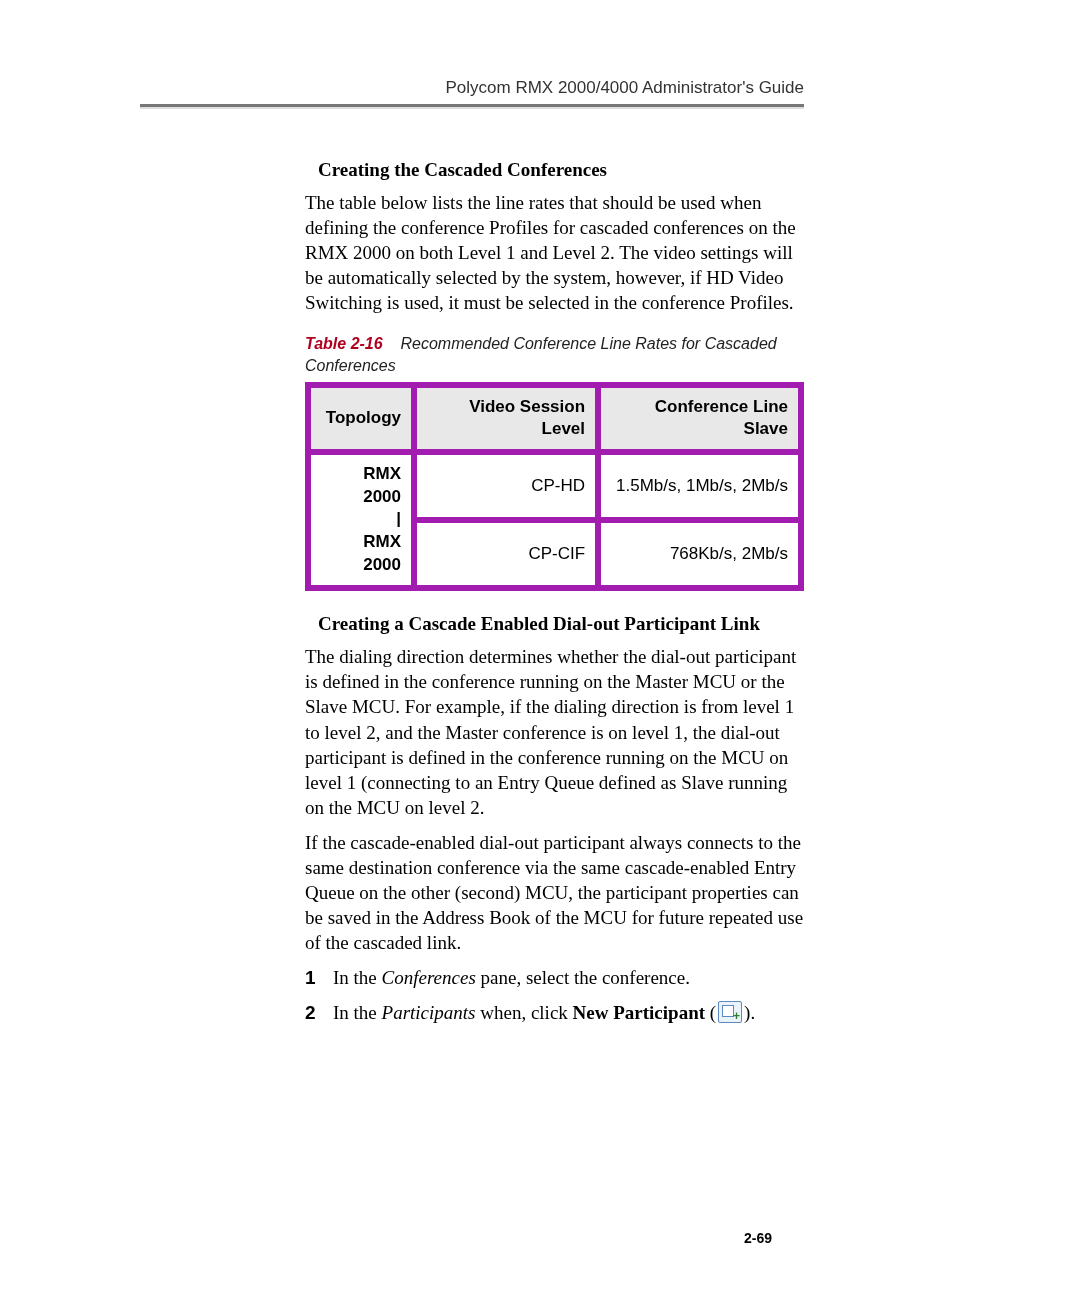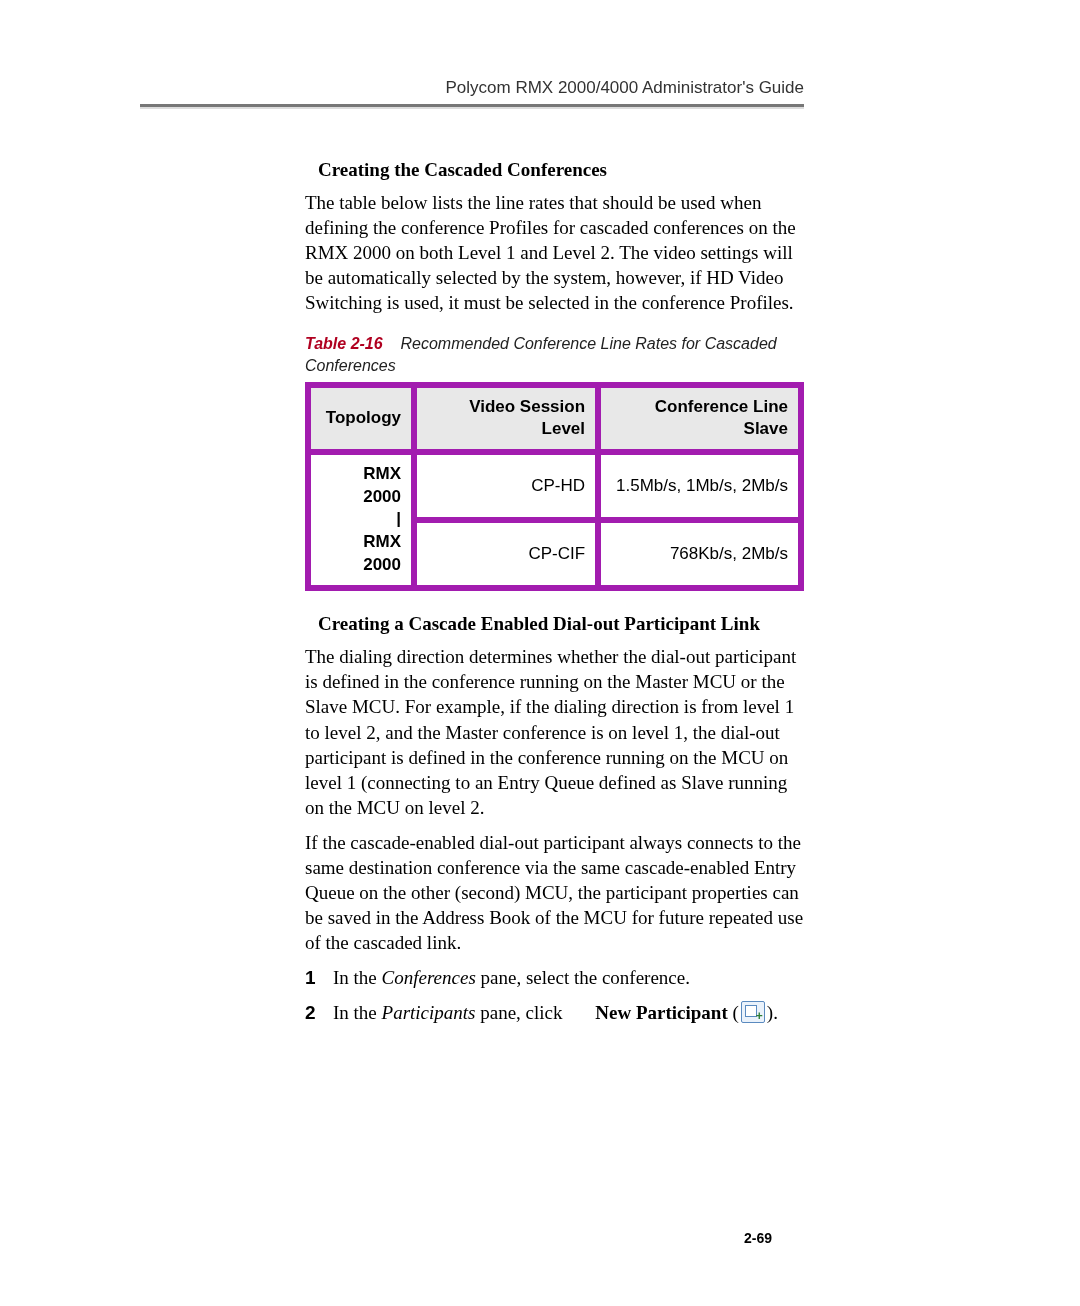--- a/index.html
+++ b/index.html
@@ -102,21 +102,21 @@
   .step-num {
     font-family: Arial, Helvetica, sans-serif;
     font-weight: bold;
     width: 28px;
     flex-shrink: 0;
   }
   .step-body {
     flex: 1;
   }
   .step-body .it { font-style: italic; }
-  .step-body .bd { font-weight: bold; margin-left: 28px; }
+  .step-body .bd { font-weight: bold; }
   .icon-box {
     display: inline-block;
     width: 22px;
     height: 20px;
     border: 1px solid #5a8abf;
     background: #eaf2fb;
     vertical-align: -4px;
     position: relative;
     border-radius: 2px;
     margin: 0 2px;
@@ -199,21 +199,21 @@
     <ol class="steps">
       <li>
         <span class="step-num">1</span>
         <span class="step-body">
           <span>In the </span><span class="it">Conferences</span><span> pane, select the conference.</span>
         </span>
       </li>
       <li>
         <span class="step-num">2</span>
         <span class="step-body">
-          <span>In the </span><span class="it">Participants</span><span> pane, click </span><span class="bd">New Participant</span><span> (</span><span class="icon-box"></span><span>).</span>
+          <span>In the </span><span class="it">Participants</span><span> when, click </span><span class="bd">New Participant</span><span> (</span><span class="icon-box"></span><span>).</span>
         </span>
       </li>
     </ol>
 
   </div>
 
   <div class="page-number">2-69</div>
 </div>
 
 </body></html>

